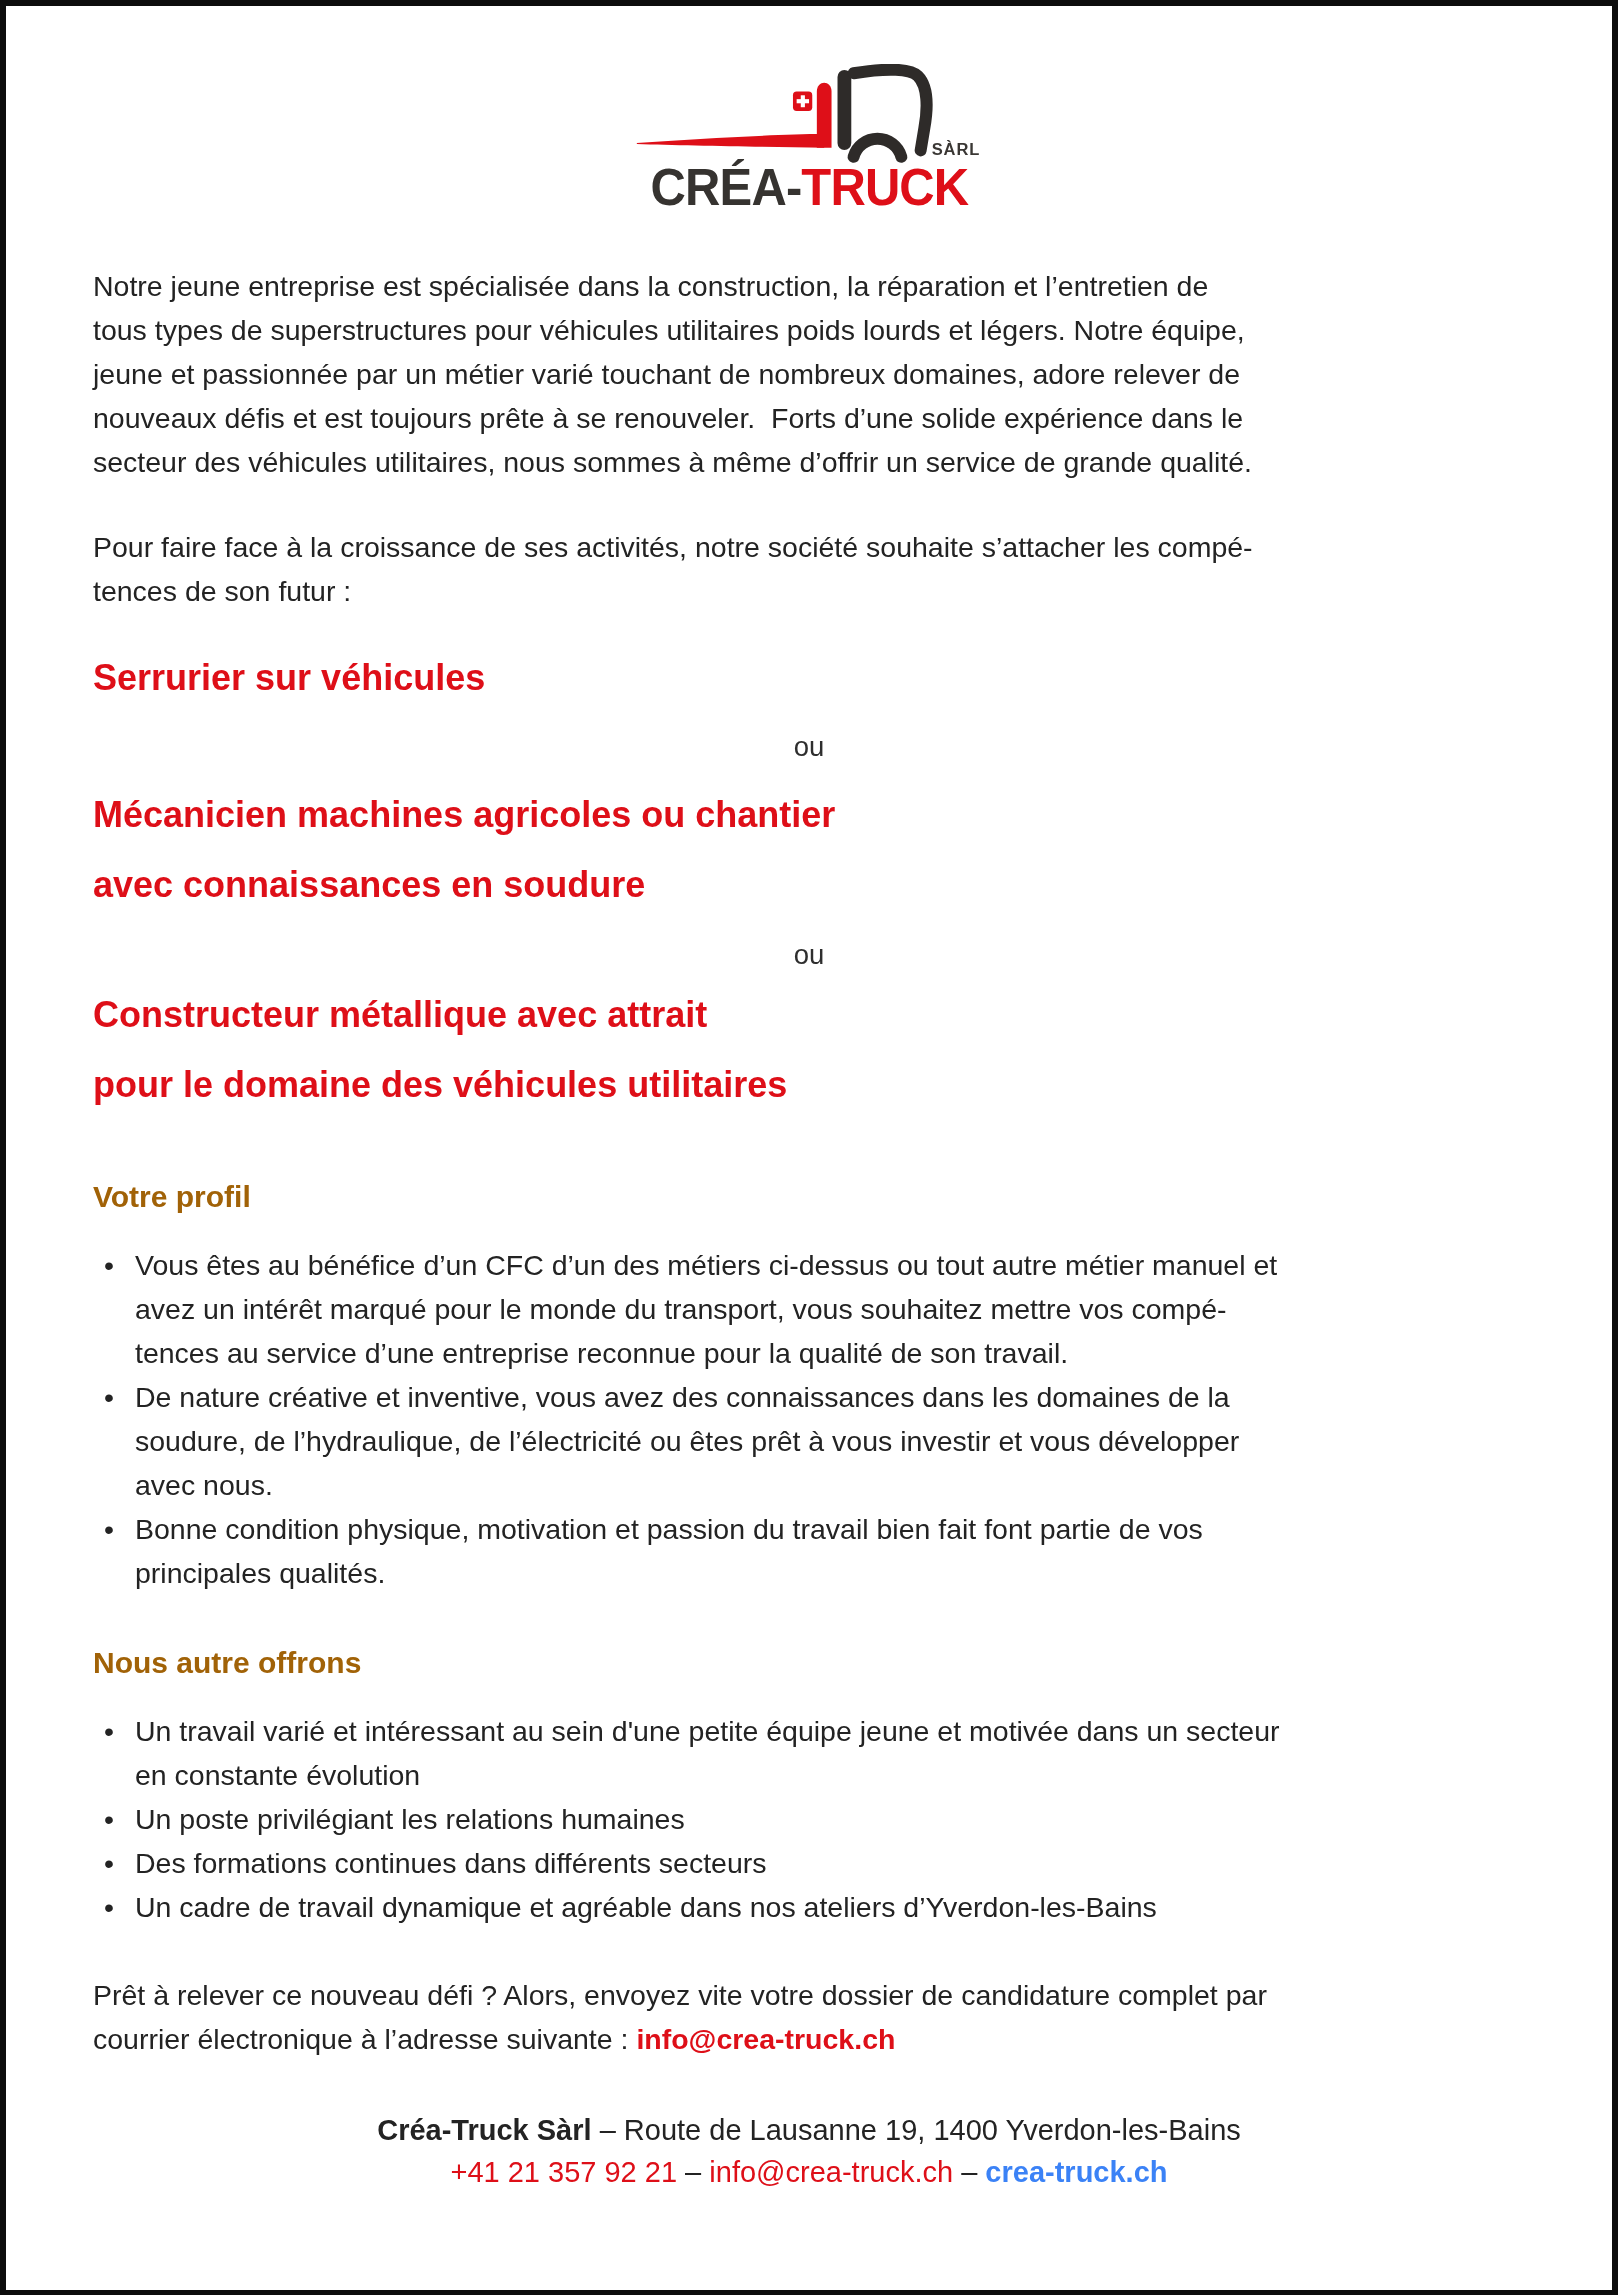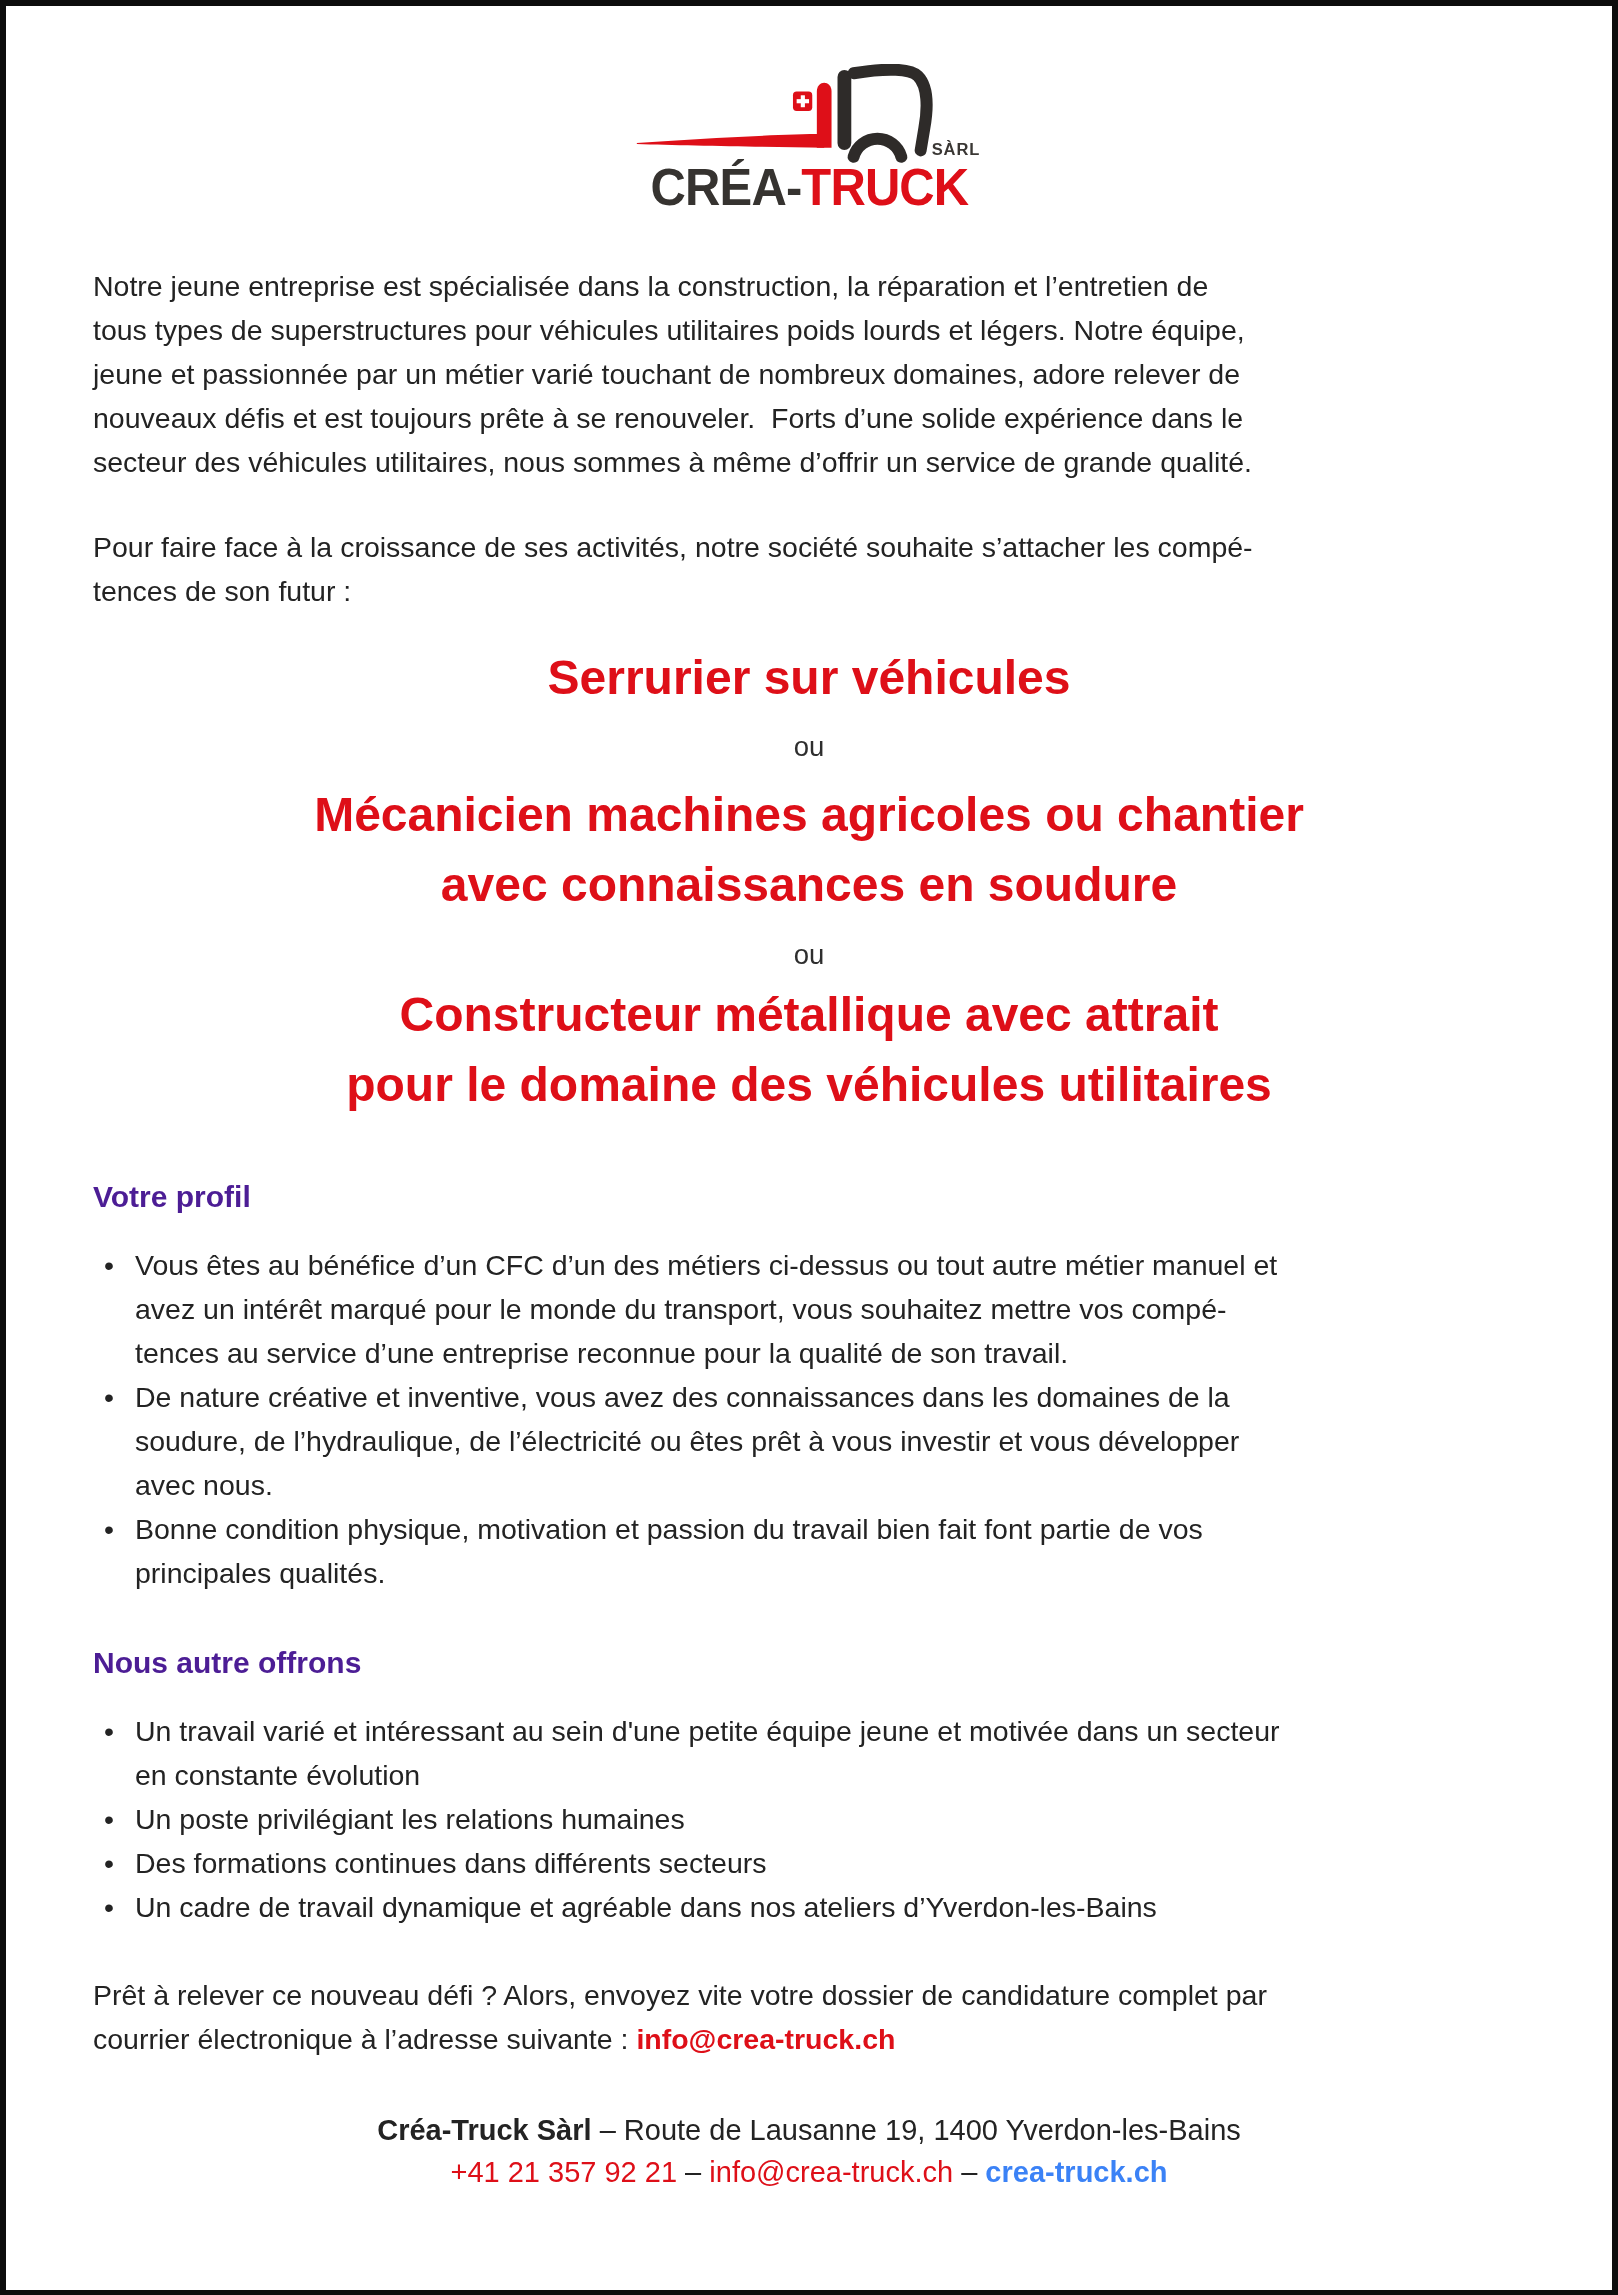--- a/index.html
+++ b/index.html
@@ -27,34 +27,34 @@
   .wm-red  { color:#de0f18; }
 
   
   .para {
     font-size:28.5px; line-height:44px;
     white-space:pre-wrap;
   }
   .para + .para { margin-top:41px; }
 
   .job-title {
-    color:#de0f18; font-weight:700; text-align:center;
-    font-size:48px; line-height:70px; white-space:pre-wrap;
+    color:#de0f18; font-weight:700; 
+    font-size:36px; line-height:70px; white-space:pre-wrap;
   }
   .jt-1 { margin-top:39px; line-height:51px; }
   .jt-2 { margin-top:13px; }
   .jt-3 { margin-top:5.5px; }
   .or-sep {
     text-align:center; font-size:27.5px; line-height:40px; color:#2e2e2e;
   }
   .or-1 { margin-top:24px; }
   .or-2 { margin-top:14.7px; }
 
   .section-heading {
-    font-size:30px; font-weight:700; line-height:40px; color:#4c1d95;
+    font-size:30px; font-weight:700; line-height:40px; color:#a16207;
   }
   .sh-profile { margin-top:57px; }
   .sh-offer   { margin-top:48px; }
 
   ul.bullets { list-style:none; margin-top:26px; }
   ul.bullets li { display:flex; font-size:28.5px; line-height:44px; }
   ul.bullets .dot { width:42px; flex:none; padding-left:11px; }
   ul.bullets .btxt { flex:1; white-space:pre-wrap; }
 
   .closing { margin-top:44px; }

